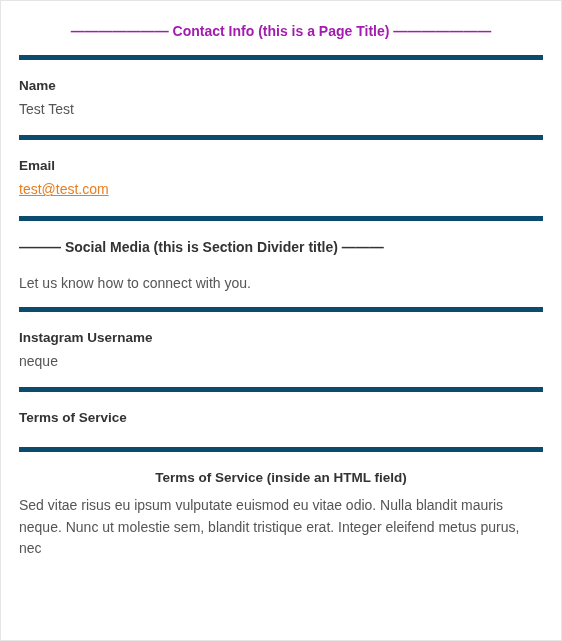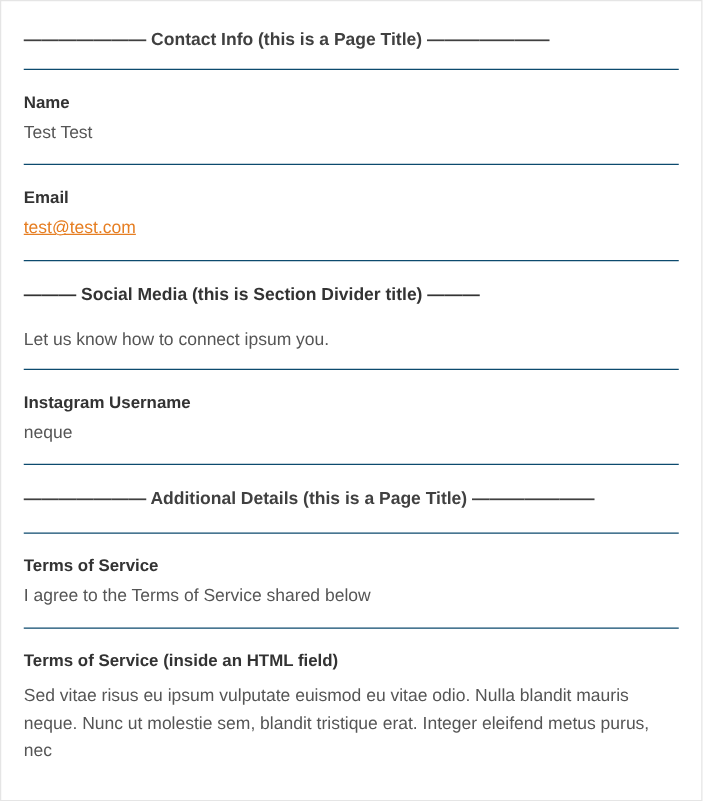--- a/index.html
+++ b/index.html
@@ -14,27 +14,28 @@
       background: #fff;
       width: 562px;
       height: 641px;
       overflow: hidden;
       border: 1px solid #e5e5e5;
     }
     .container {
       padding: 0 18px;
     }
     .page-title {
+      text-align: center;
       font-weight: 700;
       font-size: 14px;
-      color: #404040;
+      color: #a21caf;
       padding: 22px 0 16px 0;
     }
     .section-block {
-      border-top: 1px solid #0c4a6e;
+      border-top: 5px solid #0c4a6e;
       padding: 18px 0 16px 0;
     }
     .field-label {
       font-weight: 700;
       font-size: 13.5px;
       color: #333;
       margin-bottom: 6px;
     }
     .field-value {
       font-size: 14px;
@@ -74,35 +75,31 @@
 
   <div class="section-block">
     <div class="field-label">Email</div>
     <div class="field-value">
       <a href="#" class="email-link">test@test.com</a>
     </div>
   </div>
 
   <div class="section-block">
     <div class="section-title">——— Social Media (this is Section Divider title) ———</div>
-    <div class="section-desc">Let us know how to connect ipsum you.</div>
+    <div class="section-desc">Let us know how to connect with you.</div>
   </div>
 
   <div class="section-block">
     <div class="field-label">Instagram Username</div>
     <div class="field-value">neque</div>
   </div>
 
-  <div class="section-block" style="padding:0 0 10px 0;">
-    <div class="page-title" style="padding:18px 0 10px 0;">——————— Additional Details (this is a Page Title) ———————</div>
+
+  <div class="section-block">
+    <div class="field-label">Terms of Service</div>
   </div>
 
   <div class="section-block">
-    <div class="field-label">Terms of Service</div>
-    <div class="field-value">I agree to the Terms of Service shared below</div>
-  </div>
-
-  <div class="section-block">
-    <div class="field-label" style="margin-bottom:10px;">Terms of Service (inside an HTML field)</div>
+    <div class="field-label" style="margin-bottom:10px;text-align:center;">Terms of Service (inside an HTML field)</div>
     <div class="body-text">Sed vitae risus eu ipsum vulputate euismod eu vitae odio. Nulla blandit mauris neque. Nunc ut molestie sem, blandit tristique erat. Integer eleifend metus purus, nec</div>
   </div>
 
 </div>
 
 </body></html>

